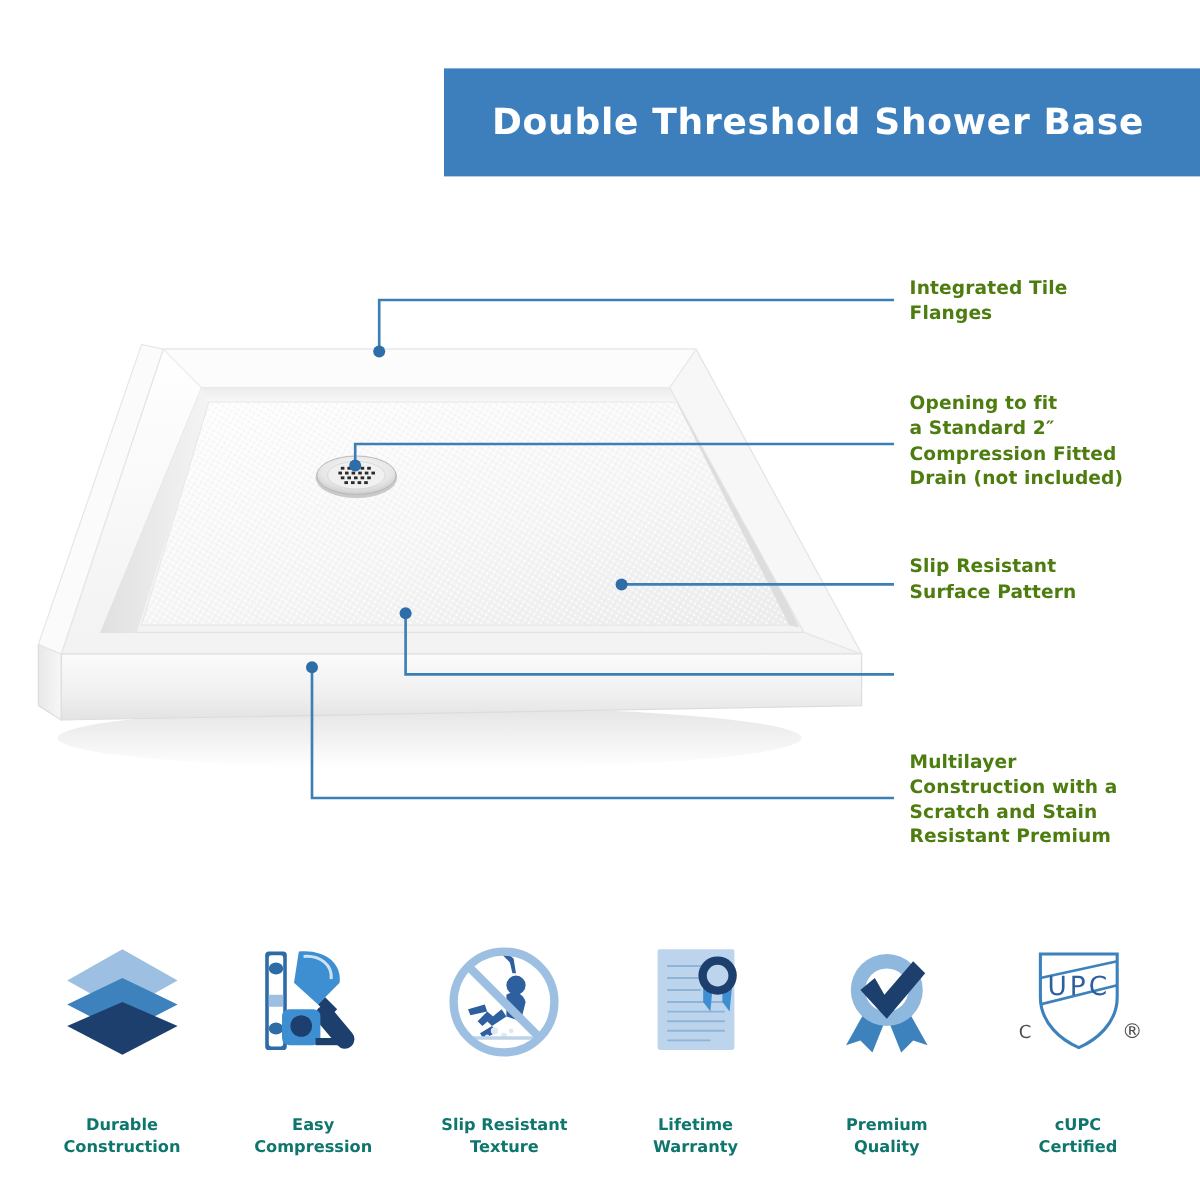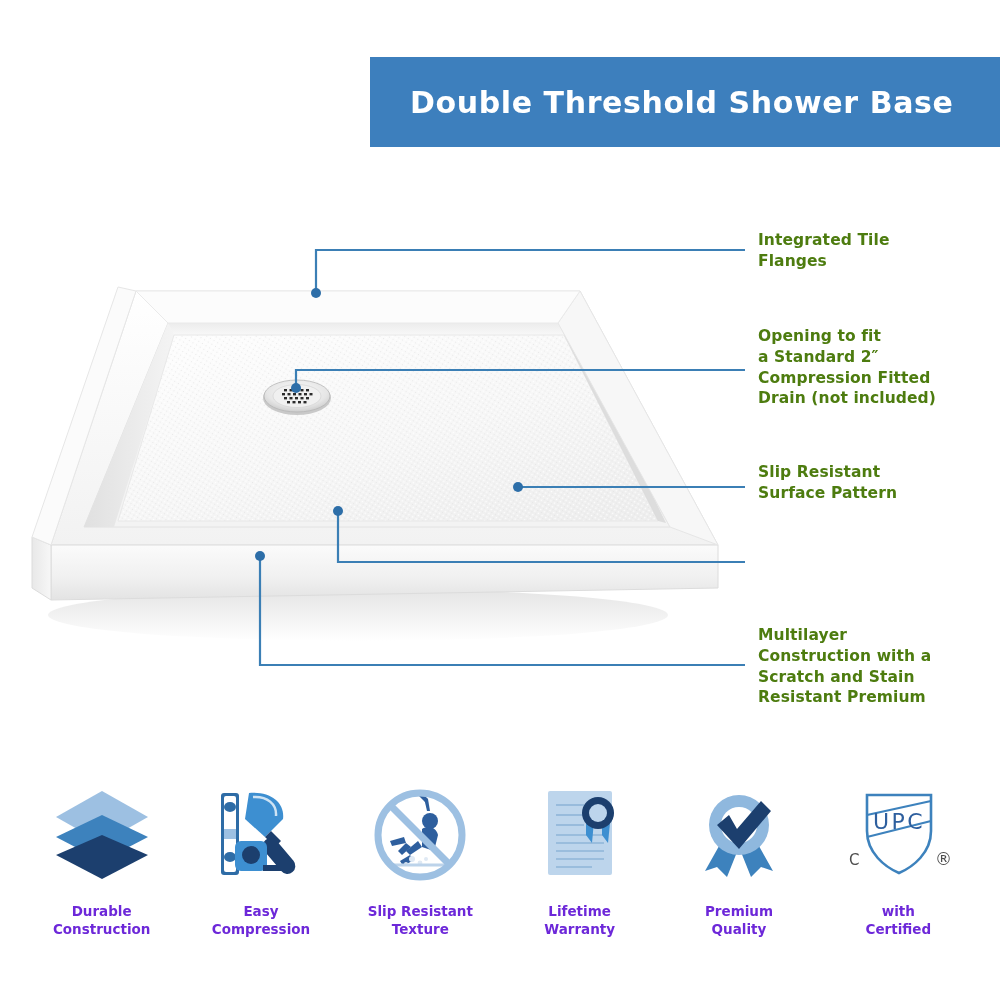--- a/index.html
+++ b/index.html
@@ -57,27 +57,27 @@
   .c-multi{left:758px;top:625px;}
 
   
   .features{
     position:absolute;left:0;top:775px;width:1000px;height:200px;
     display:flex;justify-content:space-around;align-items:flex-start;
     padding:0 22px;box-sizing:border-box;
   }
   .feature{
     width:150px;
-    display:flex;flex-direction:column;align-items:center;
+    display:flex;flex-direction:column;align-items:center;gap:27px;
   }
   .feature .ficon{height:120px;display:flex;align-items:center;justify-content:center;}
   .feature .flabel{
     margin-top:8px;
     text-align:center;
-    color:#6d28d9;
+    color:#0f766e;
     font-weight:bold;
     font-size:13.5px;
     line-height:1.3;
     font-family:"DejaVu Sans", sans-serif;
   }
   .feature .flabel .ln{display:block;white-space:nowrap;}
 </style>
 </head>
 <body>
 
@@ -365,19 +365,19 @@
         <svg width="118" height="100" viewBox="0 0 118 100" xmlns="http://www.w3.org/2000/svg">
           <path d="M28,10 L92,10 L92,46 C92,68 74,82 60,88 C46,82 28,68 28,46 Z" fill="#ffffff" stroke="#3d82bd" stroke-width="2.6"></path>
           <line x1="28" y1="30" x2="92" y2="16" stroke="#3d82bd" stroke-width="2.2"></line>
           <line x1="28" y1="52" x2="92" y2="36" stroke="#3d82bd" stroke-width="2.2"></line>
           <text x="60" y="44" text-anchor="middle" fill="#2e5f9e" font-family="DejaVu Sans, sans-serif" font-size="22" letter-spacing="2.5">UPC</text>
           <text x="10" y="80" fill="#4d4d4d" font-family="DejaVu Sans, sans-serif" font-size="15">C</text>
           <text x="96" y="80" fill="#4d4d4d" font-family="DejaVu Sans, sans-serif" font-size="17">®</text>
         </svg>
       </div>
       <div class="flabel">
-        <span class="ln">with</span>
+        <span class="ln">cUPC</span>
         <span class="ln">Certified</span>
       </div>
     </div>
 
   </div>
 </div>
 
 </body></html>

